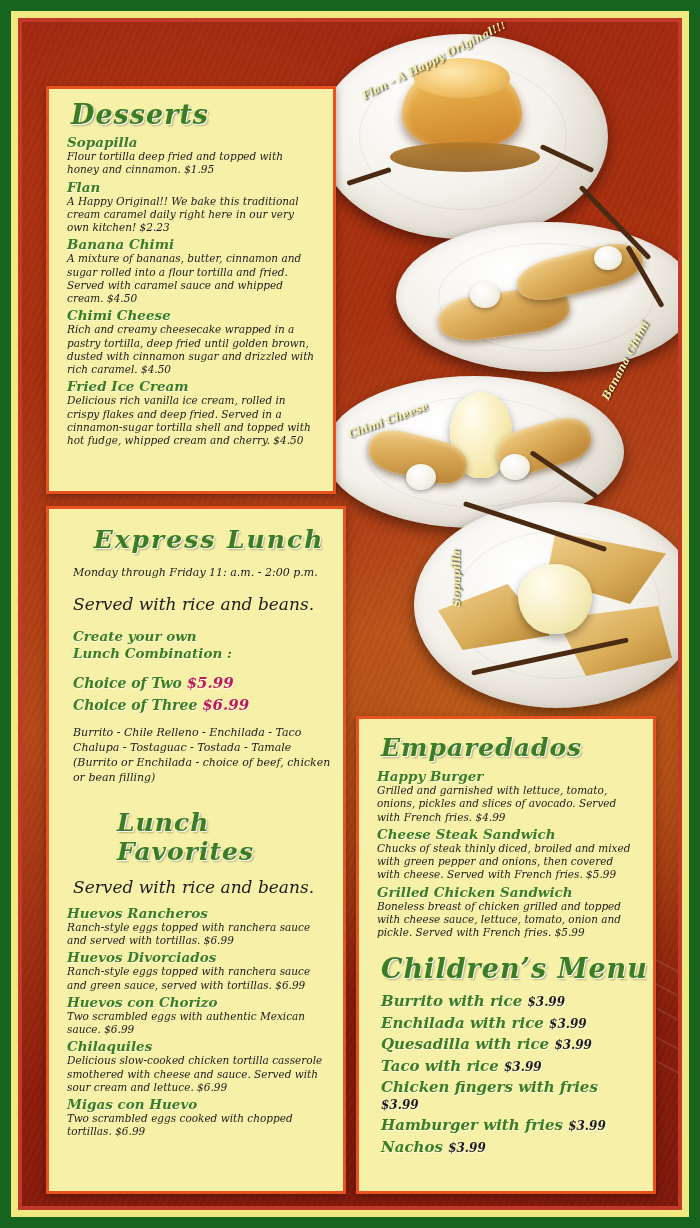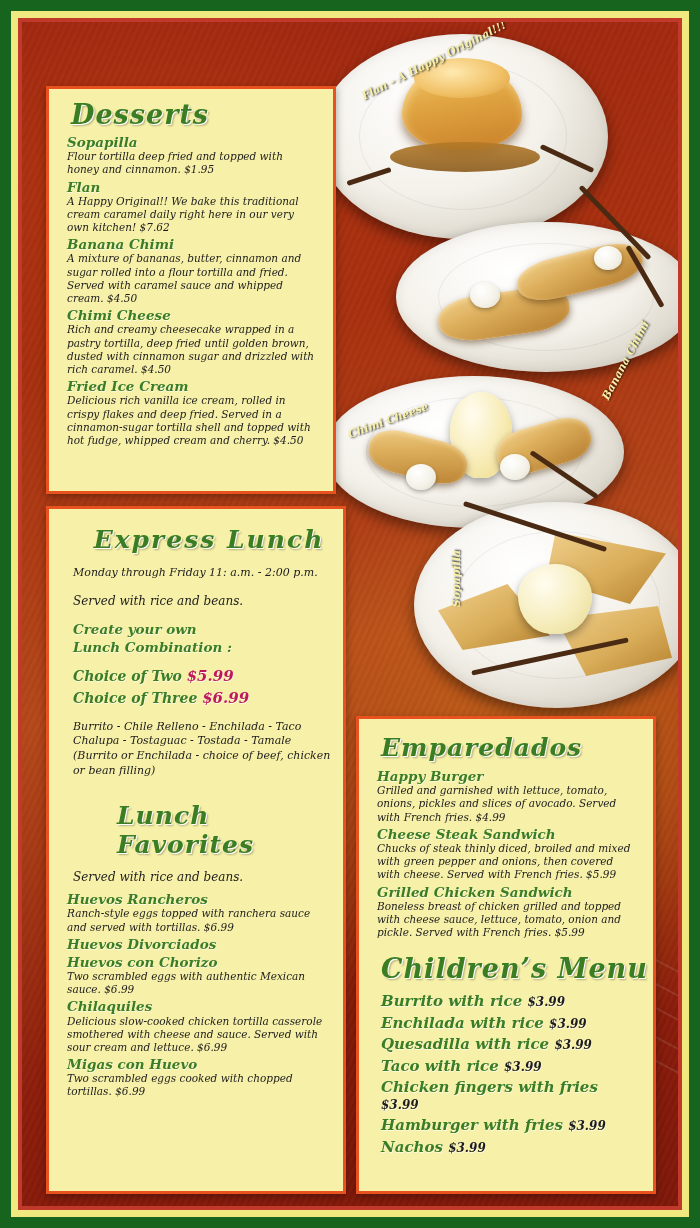--- a/index.html
+++ b/index.html
@@ -87,21 +87,21 @@
     font-style:italic;font-weight:bold;
     color:#3a7d22;font-size:13.5px;line-height:1.3;
     margin:0;padding:0 16px 0 24px;
     text-shadow:.5px .5px 0 rgba(255,255,255,.7);
   }
   .plain-it{
     font-family:"DejaVu Serif",serif;
     font-style:italic;font-size:11px;color:#1c1c1c;
     margin:0;padding:0 0 0 24px;line-height:1.35;
   }
-  .plain-it.bigger{font-size:12px;}
+  .plain-it.bigger{font-size:17px;}
   .choice{
     font-family:"DejaVu Serif",serif;font-style:italic;font-weight:bold;
     color:#3a7d22;font-size:14px;margin:0;padding:0 16px 0 24px;line-height:1.45;
     text-shadow:.5px .5px 0 rgba(255,255,255,.7);
   }
   .choice .price{color:#be185d;font-weight:bold;font-size:15px;}
   .child-item{
     font-family:"DejaVu Serif",serif;font-style:italic;font-weight:bold;
     color:#3a7d22;font-size:15px;margin:0;padding:5px 16px 0 22px;line-height:1.1;
     text-shadow:.5px .5px 0 rgba(255,255,255,.7);
@@ -210,21 +210,21 @@
 </div>
 
 <div class="panel" id="panel-desserts">
   <h2 class="fancy-head" id="h-desserts">Desserts</h2>
   <div class="item">
     <p class="item-name">Sopapilla</p>
     <p class="item-desc">Flour tortilla deep fried and topped with honey and cinnamon. $1.95</p>
   </div>
   <div class="item">
     <p class="item-name">Flan</p>
-    <p class="item-desc">A Happy Original!! We bake this traditional cream caramel daily right here in our very own kitchen!  $7.62</p>
+    <p class="item-desc">A Happy Original!! We bake this traditional cream caramel daily right here in our very own kitchen!  $2.23</p>
   </div>
   <div class="item">
     <p class="item-name">Banana Chimi</p>
     <p class="item-desc">A mixture of bananas, butter, cinnamon and sugar rolled into a flour tortilla and fried.  Served with caramel sauce and whipped cream.  $4.50</p>
   </div>
   <div class="item">
     <p class="item-name">Chimi Cheese</p>
     <p class="item-desc">Rich and creamy cheesecake wrapped in a pastry tortilla, deep fried until golden brown, dusted with cinnamon sugar and drizzled with rich caramel.  $4.50</p>
   </div>
   <div class="item">
@@ -253,20 +253,21 @@
   <p class="plain-it">or bean filling)</p>
 
   <h2 class="fancy-head" id="h-lunchfav" style="padding-top:22px;">Lunch Favorites</h2>
   <p class="plain-it bigger" style="padding-top:8px;padding-bottom:4px;">Served with rice and beans.</p>
   <div class="item">
     <p class="item-name">Huevos Rancheros</p>
     <p class="item-desc">Ranch-style eggs topped with ranchera sauce and served with tortillas. $6.99</p>
   </div>
   <div class="item">
     <p class="item-name">Huevos Divorciados</p>
+    <p class="item-desc">Ranch-style eggs topped with ranchera sauce and green sauce, served with tortillas. $6.99</p>
   </div>
   <div class="item">
     <p class="item-name">Huevos con Chorizo</p>
     <p class="item-desc">Two scrambled eggs with authentic Mexican sauce. $6.99</p>
   </div>
   <div class="item">
     <p class="item-name">Chilaquiles</p>
     <p class="item-desc">Delicious slow-cooked chicken tortilla casserole smothered with cheese and sauce. Served with sour cream and lettuce. $6.99</p>
   </div>
   <div class="item">

